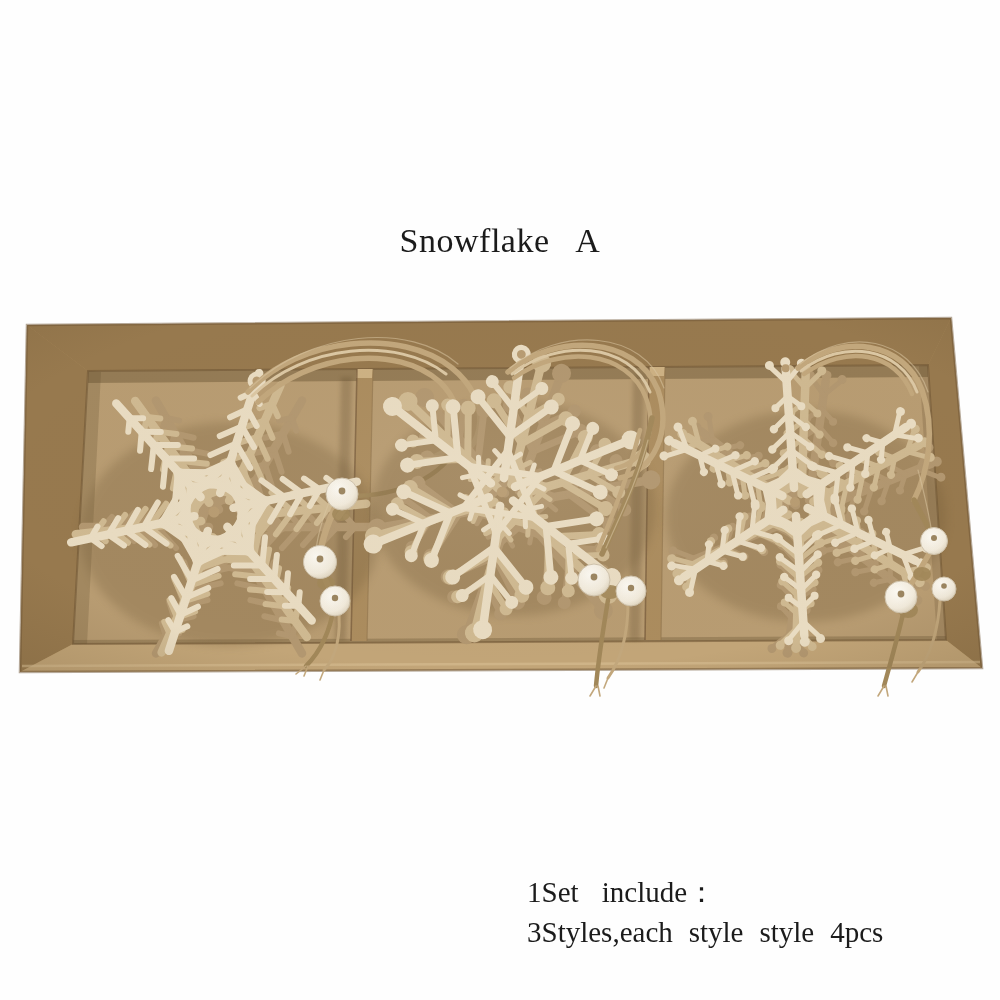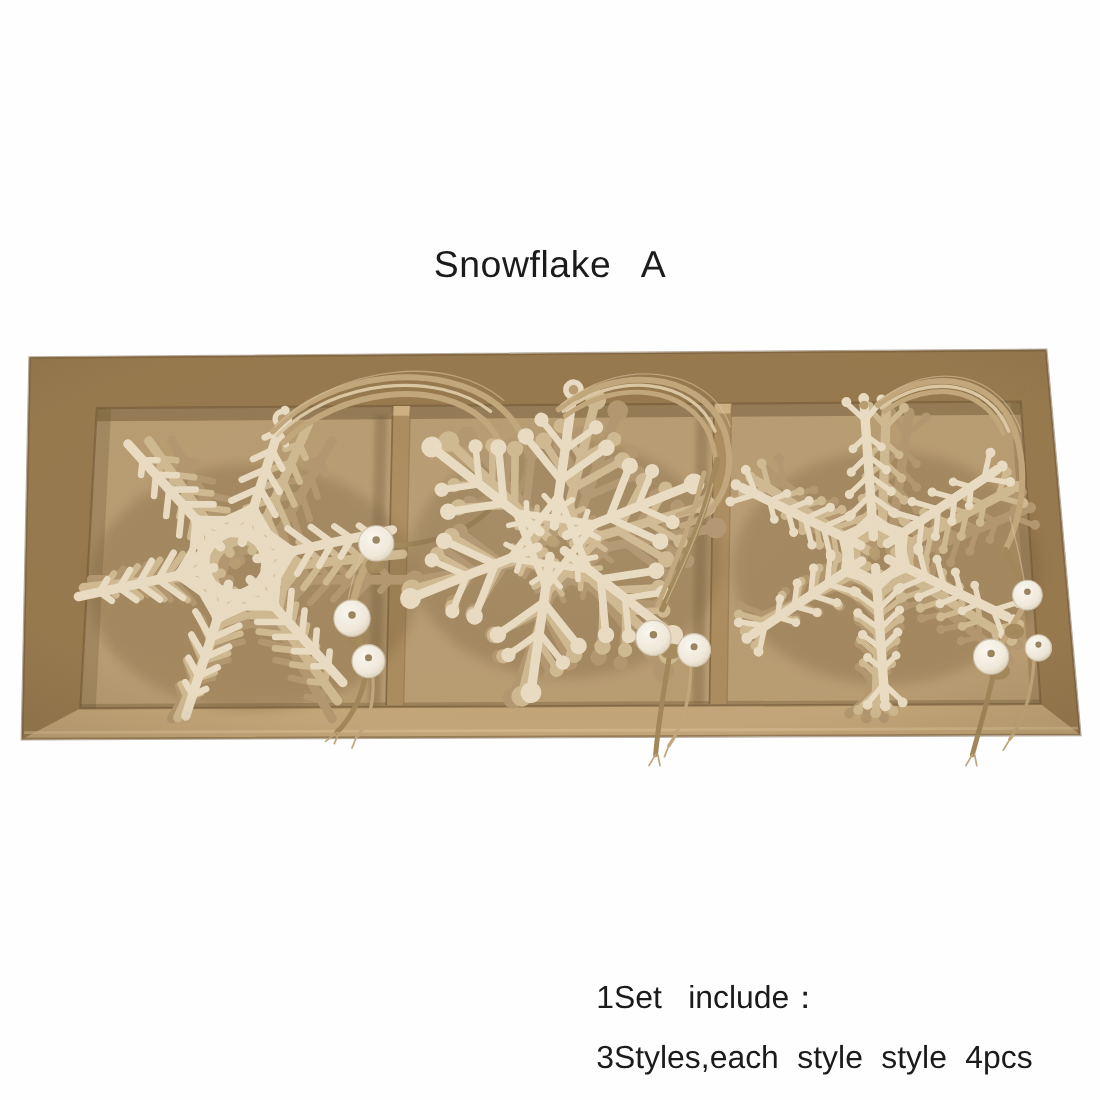--- a/index.html
+++ b/index.html
@@ -1,28 +1,28 @@
 <!DOCTYPE html>
 <html style="--background: #fefefe; --text: #1b1b1b; --box-wall: #ab8c5e; --box-wall-dark: #97794e; --box-floor: #b89c72; --box-lip: #c2a578; --wood-top: #e9dcc2; --wood-mid: #cfb991; --wood-under: #b29770; --twine: #c2a77c; --twine-dark: #a18759; --twine-light: #dbc7a3; --bead: #f2eee3; --shadow: #6f5836;"><head>
 <meta charset="utf-8">
 <style>
   html,body{margin:0;padding:0;}
   body{background:var(--background,#fff);font-family:"Liberation Sans",sans-serif;}
-  .stage{position:relative;width:1000px;height:1000px;background:var(--background,#fff);overflow:hidden;}
+  .stage{position:relative;width:1000px;height:1000px;background:var(--background,#fff);overflow:hidden;font-family:Liberation Serif, serif;}
 
   .title{
     position:absolute;top:222px;left:0;right:0;margin:0;
     text-align:center;font-weight:400;font-size:34px;color:var(--text,#1b1b1b);
     word-spacing:.55em;letter-spacing:.5px;
   }
   .desc{
     position:absolute;left:527px;top:872px;margin:0;
     font-size:29px;line-height:40px;color:var(--text,#1b1b1b);
   }
-  .desc p{margin:15px;white-space:nowrap;}
+  .desc p{margin:0;white-space:nowrap;}
   .ws1{word-spacing:.55em;}
   .ws2{word-spacing:.24em;}
   .ws3{word-spacing:.30em;}
 
   svg.scene{position:absolute;left:0;top:0;}
 
   
   .f-wall{fill:var(--box-wall,#ab8c5e);}
   .f-wall-l{fill:var(--box-wall-dark,#a0835383);fill:var(--box-wall-dark,#9d8052);}
   .f-floor{fill:var(--box-floor,#b89c72);}

